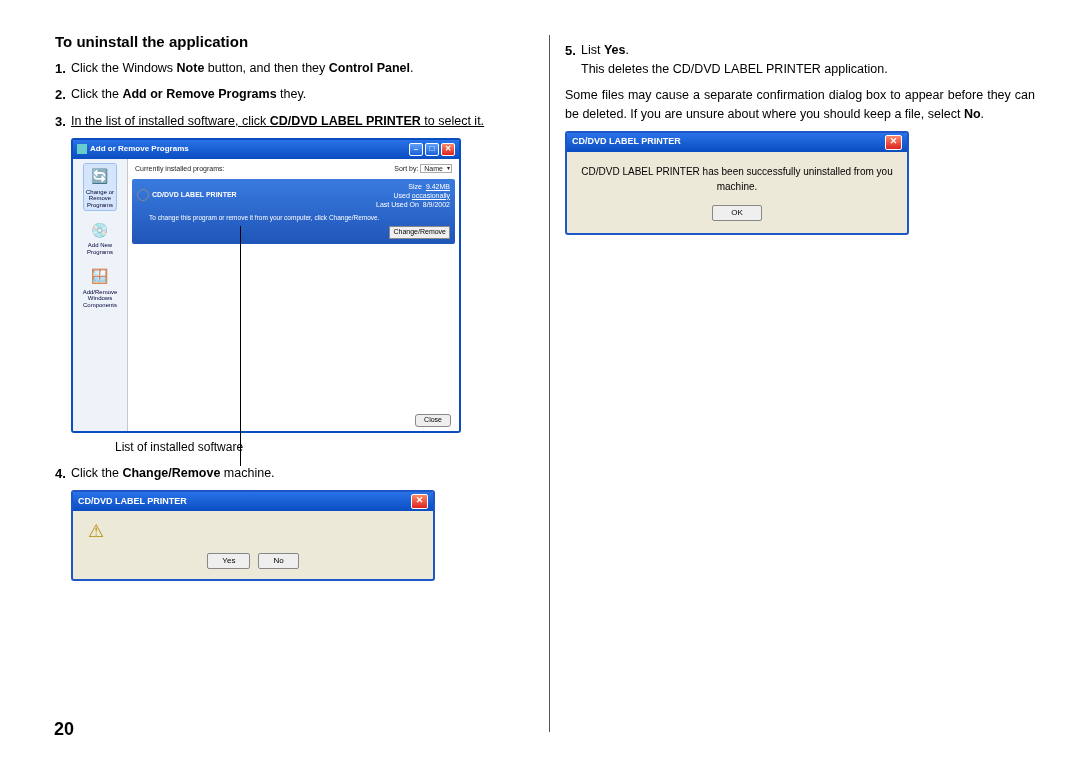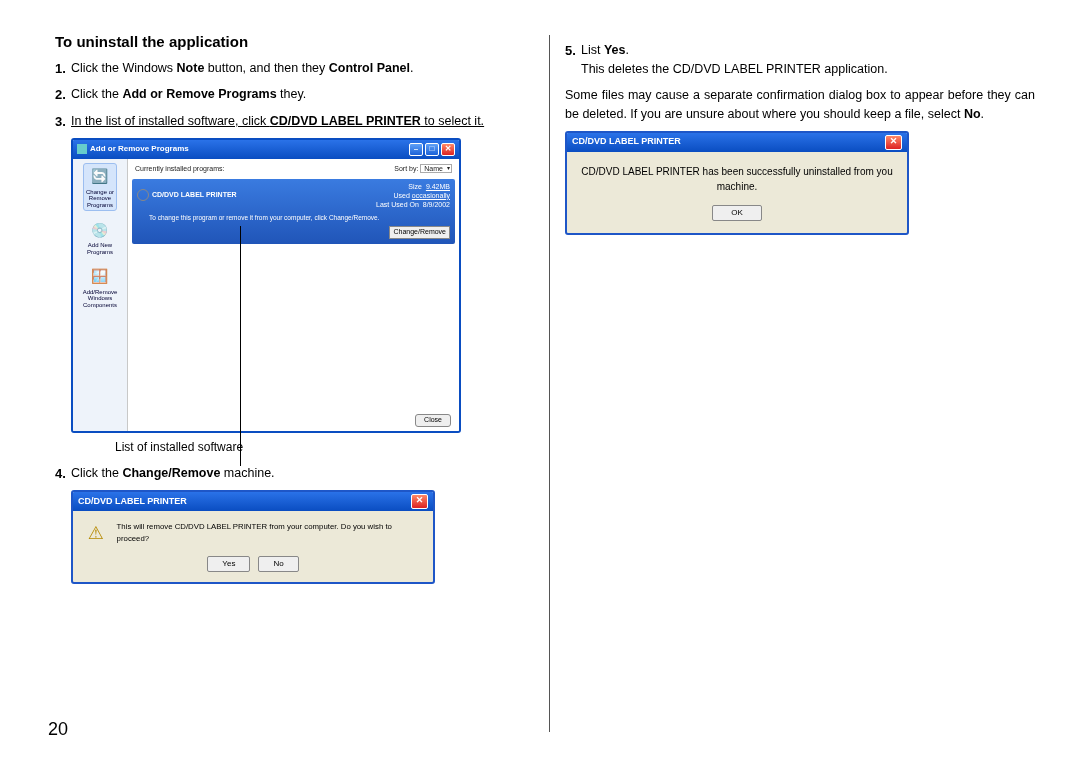--- a/index.html
+++ b/index.html
@@ -45,23 +45,24 @@
     font-weight: bold;
     font-size: 13px;
     min-width: 16px;
   }
   .step-body {
     flex: 1;
   }
   .bold { font-weight: bold; }
   .pagenum {
     position: absolute;
-    left: 48px;
+    left: 54px;
     bottom: 22px;
     font-size: 18px;
+    font-weight: bold;
   }
 
   
   .arp-window {
     width: 386px;
     margin-left: 16px;
     margin-top: 6px;
     border: 2px solid #0a4dc1;
     border-radius: 3px;
     background: #ece9d8;
@@ -351,21 +352,20 @@
       </div>
     </div>
 
     <div class="msgbox msg1">
       <div class="mtitle">
         <span>CD/DVD LABEL PRINTER</span>
         <div class="mclose">✕</div>
       </div>
       <div class="mbody">
         <div class="warn-ico">⚠</div>
-        <div>This will remove CD/DVD LABEL PRINTER from your computer. Do you wish to proceed?</div>
       </div>
       <div class="msg-btns">
         <div class="xp-btn">Yes</div>
         <div class="xp-btn">No</div>
       </div>
     </div>
 
   </div>
 
   <div class="col" style="padding-top:11px;">

